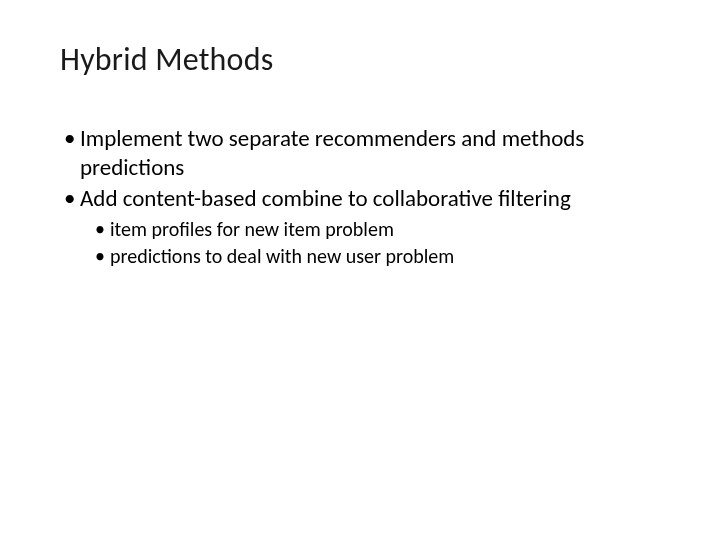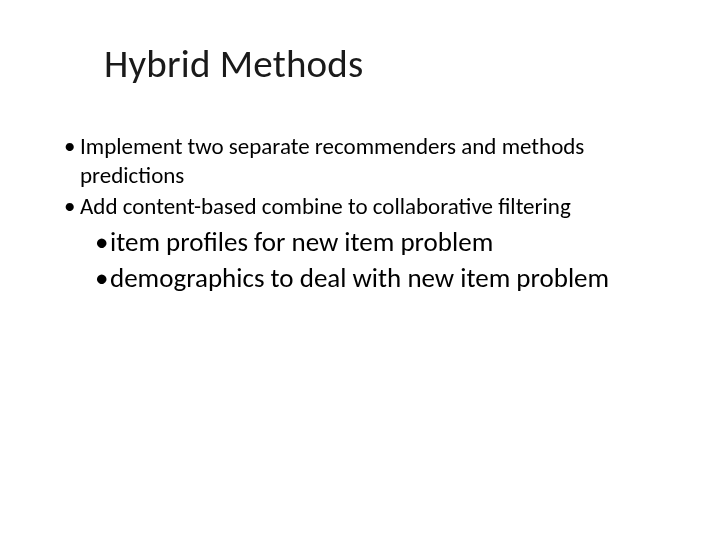--- a/index.html
+++ b/index.html
@@ -14,46 +14,45 @@
       font-family: Calibri, "Segoe UI", Arial, sans-serif;
       color: #000000;
       position: relative;
     }
     .slide {
       width: 100%;
       height: 100%;
       padding: 40px 60px 40px 60px;
     }
     .title {
-      font-size: 39px;
+      font-size: 32px;
       font-weight: 400;
       color: #1a1a1a;
       margin-bottom: 45px;
       letter-spacing: 0.2px;
-      margin-left: 44px;
     }
     .bullet-list {
       list-style: none;
     }
     .bullet-level-1 {
       font-size: 23px;
       line-height: 1.25;
       color: #000000;
       padding-left: 20px;
       position: relative;
       margin-bottom: 2px;
     }
     .bullet-level-1::before {
       content: "•";
       position: absolute;
       left: 4px;
       top: 0;
     }
     .bullet-level-2 {
-      font-size: 27px;
+      font-size: 20px;
       line-height: 1.25;
       color: #000000;
       padding-left: 50px;
       position: relative;
       margin-bottom: 2px;
     }
     .bullet-level-2::before {
       content: "•";
       position: absolute;
       left: 35px;
@@ -66,15 +65,15 @@
 </head>
 <body>
 
 <div class="slide">
   <h1 class="title">Hybrid Methods</h1>
   <ul class="bullet-list">
     <li class="bullet-level-1">Implement two separate recommenders and methods predictions</li>
     <li class="bullet-level-1">Add content-based combine to collaborative filtering</li>
     <li class="spacer"></li>
     <li class="bullet-level-2">item profiles for new item problem</li>
-    <li class="bullet-level-2">demographics to deal with new item problem</li>
+    <li class="bullet-level-2">predictions to deal with new user problem</li>
   </ul>
 </div>
 
 </body></html>

